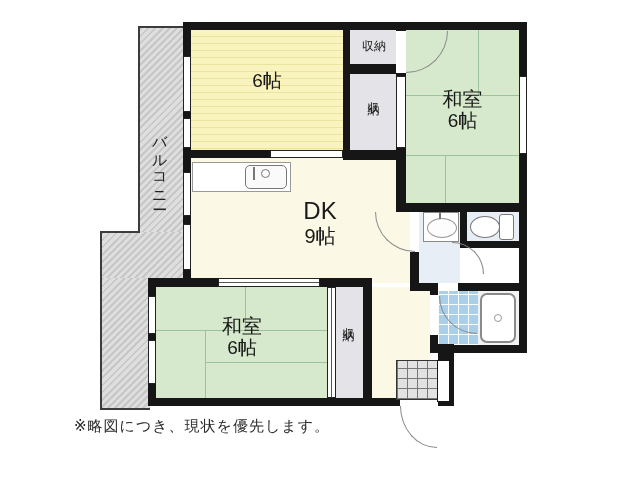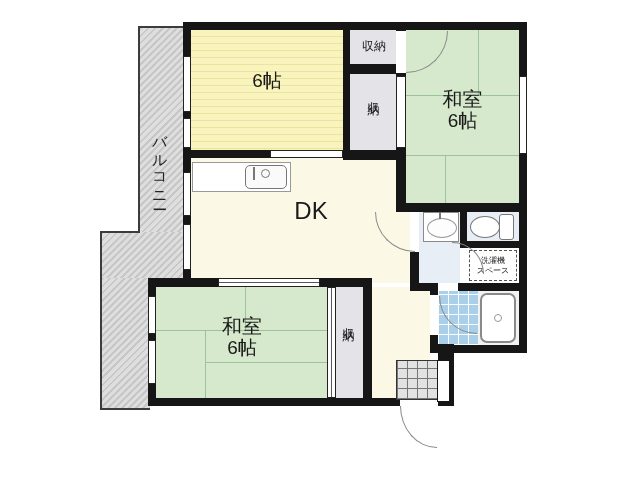--- a/index.html
+++ b/index.html
@@ -117,44 +117,42 @@
 
   <div class="abs" style="left:470px;top:216px;width:28px;height:20px;background:#fff;border:1.5px solid #777;border-radius:50%;"></div>
   <div class="abs" style="left:499px;top:214px;width:13px;height:24px;background:#fff;border:1.5px solid #777;border-radius:3px;"></div>
 
   <div class="fixture" style="left:480px;top:293px;width:36px;height:50px;border-radius:7px;border-width:2px;"></div>
   <div class="abs" style="left:494px;top:314px;width:6px;height:6px;border:1px solid #999;border-radius:50%;"></div>
 
   <div class="grid-tile" style="left:396px;top:360px;width:42px;height:40px;"></div>
   <div class="abs" style="left:437px;top:360px;width:13px;height:42px;background:#fff;border:1px solid #161616;box-sizing:border-box;"></div>
 
-  <div class="dash" style="left:469px;top:250px;width:48px;height:31px;">
-    <span style="font-size:8px;line-height:1.25;">洗濯機</span>
-    <span style="font-size:8px;line-height:1.25;">スペース</span>
-  </div>
 
   <div class="arc" style="left:406px;top:31px;width:42px;height:42px;border-right:1px solid #888;border-bottom:1px solid #888;border-radius:0 0 100% 0;"></div>
   <div class="arc" style="left:375px;top:212px;width:40px;height:40px;border-left:1px solid #888;border-bottom:1px solid #888;border-radius:0 0 0 100%;"></div>
   <div class="arc" style="left:452px;top:242px;width:32px;height:32px;border-top:1px solid #888;border-right:1px solid #888;border-radius:0 100% 0 0;"></div>
   <div class="arc" style="left:439px;top:296px;width:38px;height:38px;border-left:1px solid #888;border-bottom:1px solid #888;border-radius:0 0 0 100%;"></div>
   <div class="arc" style="left:400px;top:406px;width:37px;height:42px;border-left:1px solid #888;border-bottom:1px solid #888;border-radius:0 0 0 100%;"></div>
 
   <div class="lbl" style="left:191px;top:70px;width:152px;font-size:20px;">
     <div style="font-size:19px;">6帖</div>
   </div>
   <div class="lbl" style="left:406px;top:88px;width:113px;font-size:20px;">
     <div>和室</div>
     <div style="font-size:19px;">6帖</div>
   </div>
   <div class="lbl" style="left:156px;top:315px;width:172px;font-size:20px;">
     <div>和室</div>
     <div style="font-size:19px;">6帖</div>
   </div>
-  <div class="lbl" style="left:246px;top:198px;width:130px;font-size:24px;">
+  <div class="lbl" style="left:255px;top:198px;width:130px;font-size:24px;">
     <div>DK</div>
+    <div style="font-size:20px;">9帖</div>
   </div>
   <div class="lbl" style="left:350px;top:40px;width:48px;font-size:12px;">収納</div>
   <div class="lbl vtext" style="left:366px;top:92px;font-size:12px;">収納</div>
   <div class="lbl vtext" style="left:341px;top:318px;font-size:12px;">収納</div>
   <div class="lbl vtext" style="left:151px;top:125px;font-size:15px;color:#222;">バルコニー</div>
 
+  <div class="lbl" style="left:74px;top:418px;font-size:15px;letter-spacing:1px;text-align:left;color:#2a2a2a;">※略図につき、現状を優先します。</div>
 
 </div>
 
 </body></html>

